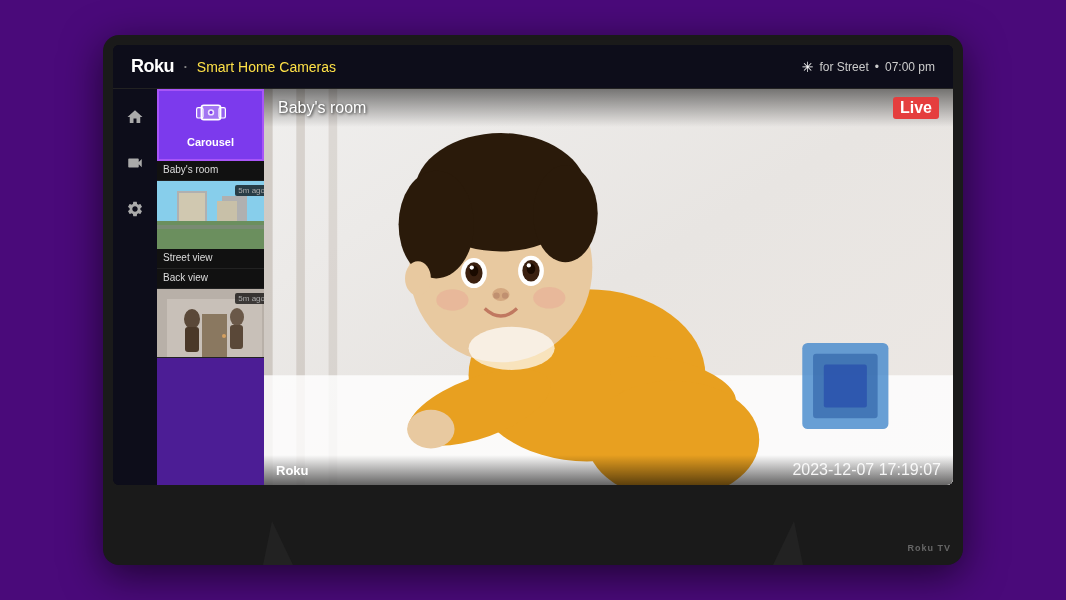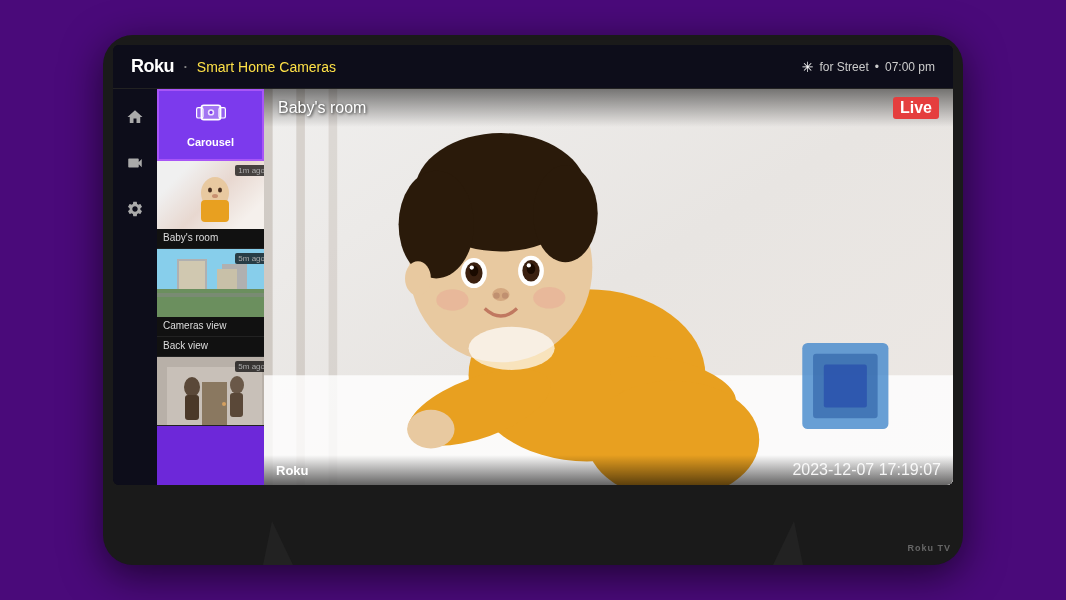--- a/index.html
+++ b/index.html
@@ -12,21 +12,21 @@
       justify-content: center;
       font-family: Arial, sans-serif;
       overflow: hidden;
     }
 
     
     .tv-frame {
       width: 860px;
       height: 530px;
       background: #1a1a1a;
-      border-radius: 30px;
+      border-radius: 16px;
       padding: 10px 10px 50px 10px;
       position: relative;
       box-shadow: 0 10px 40px rgba(0,0,0,0.6);
     }
 
     .tv-screen {
       width: 100%;
       height: 440px;
       background: #0d0d1a;
       border-radius: 6px;
@@ -132,21 +132,21 @@
       align-items: center;
       justify-content: center;
       color: #aaa;
       font-size: 16px;
       cursor: pointer;
     }
 
     
     .camera-list {
       width: 107px;
-      background: #6d28d9;
+      background: #4c1d95;
       overflow-y: auto;
       display: flex;
       flex-direction: column;
     }
 
     .carousel-item {
       background: #7c3aed;
       padding: 10px 8px;
       display: flex;
       flex-direction: column;
@@ -341,53 +341,40 @@
               <rect x="2" y="7" width="8" height="13" rx="2" fill="rgba(255,255,255,0.2)" stroke="white" stroke-width="1.5"></rect>
               <rect x="30" y="7" width="8" height="13" rx="2" fill="rgba(255,255,255,0.2)" stroke="white" stroke-width="1.5"></rect>
               <circle cx="20" cy="13" r="4" fill="white" opacity="0.8"></circle>
               <circle cx="20" cy="13" r="2" fill="#7c3aed"></circle>
             </svg>
           </div>
           <span class="carousel-label">Carousel</span>
         </div>
 
         <div class="camera-item">
-          <div class="camera-thumb">
-            <div class="thumb-baby">
-
-              <svg width="60" height="55" viewBox="0 0 60 55">
-                <ellipse cx="30" cy="25" rx="14" ry="16" fill="#e8c9a0"></ellipse>
-                <ellipse cx="25" cy="22" rx="2" ry="2.5" fill="#4a3020"></ellipse>
-                <ellipse cx="35" cy="22" rx="2" ry="2.5" fill="#4a3020"></ellipse>
-                <ellipse cx="30" cy="28" rx="3" ry="2" fill="#c89070"></ellipse>
-                <rect x="16" y="32" width="28" height="22" rx="4" fill="#e8a020"></rect>
-              </svg>
-            </div>
-            <span class="time-badge">1m ago</span>
-          </div>
           <div class="camera-name">Baby's room</div>
         </div>
 
         <div class="camera-item">
           <div class="camera-thumb">
             <div class="thumb-street">
               
               <svg width="115" height="68" viewBox="0 0 115 68">
                 <rect width="115" height="40" fill="#87CEEB"></rect>
                 <rect y="40" width="115" height="28" fill="#6b8f5e"></rect>
                 <rect x="20" y="10" width="30" height="30" fill="#b0b0b0"></rect>
                 <rect x="22" y="12" width="26" height="28" fill="#d0c8b0"></rect>
                 <rect x="65" y="15" width="25" height="25" fill="#b0b0b0"></rect>
                 <rect x="60" y="20" width="20" height="20" fill="#c8c0a8"></rect>
                 <rect x="0" y="44" width="115" height="4" fill="#888" opacity="0.5"></rect>
               </svg>
             </div>
             <span class="time-badge">5m ago</span>
           </div>
-          <div class="camera-name">Cameras view</div>
+          <div class="camera-name">Street view</div>
         </div>
 
         <div class="camera-item">
           <div class="camera-name">Back view</div>
         </div>
 
         <div class="camera-item">
           <div class="camera-thumb">
             <div class="thumb-frontdoor">
               <svg width="115" height="68" viewBox="0 0 115 68">

